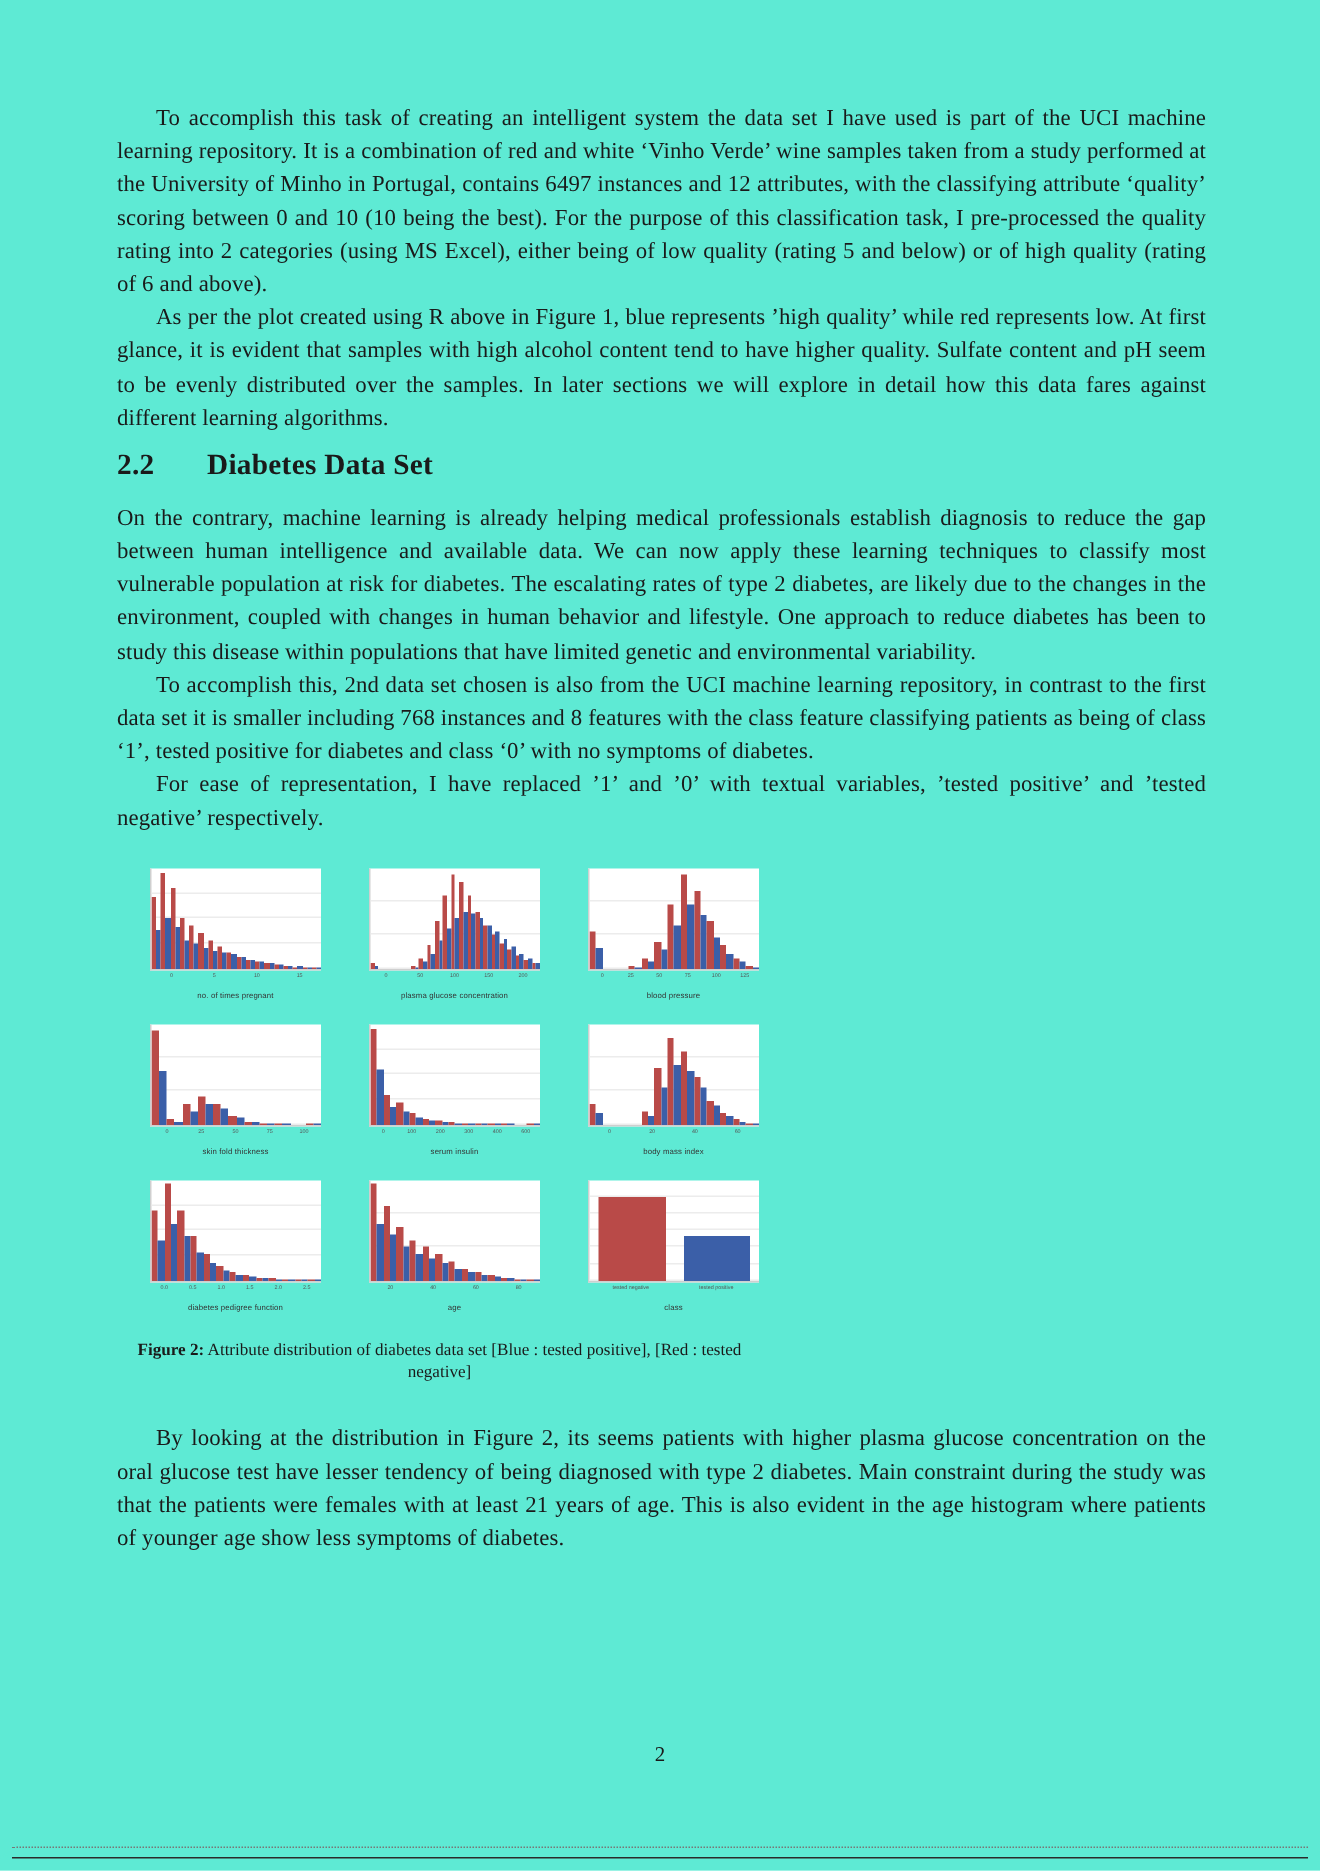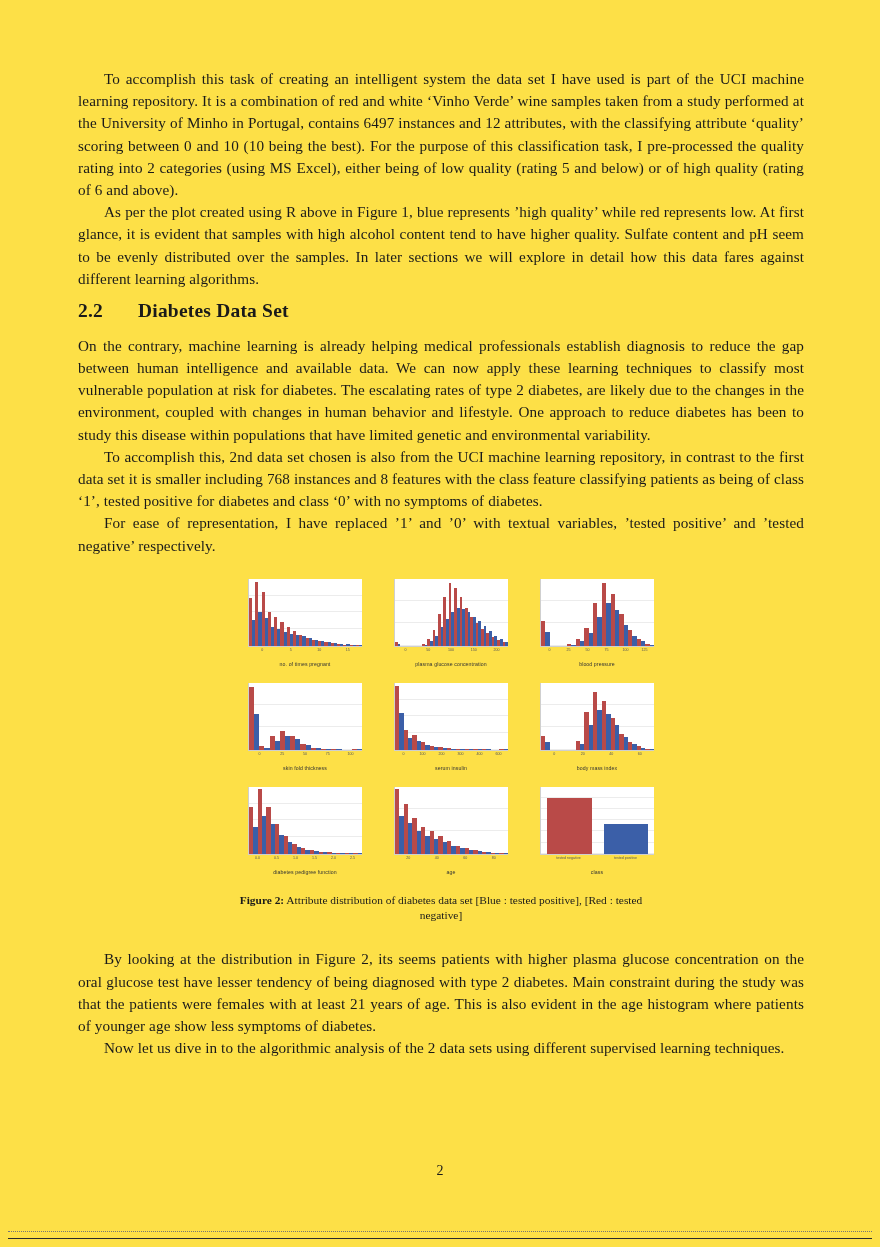--- a/index.html
+++ b/index.html
@@ -13,21 +13,21 @@
     position: relative;
     font-family: "Liberation Serif", serif;
     color: #1a1a1a;
     overflow: hidden;
   }
   .page {
     position: absolute;
     left: 0; top: 0;
     width: 880px;
     height: 1247px;
-    background: #fde047;
+    background: #5eead4;
   }
   .content {
     position: absolute;
     left: 78px;
     top: 68px;
     width: 726px;
   }
   p.para {
     margin: 0 0 0 0;
     font-size: 15.2px;
@@ -46,21 +46,20 @@
     letter-spacing: 0.2px;
   }
   h2.section .secnum {
     display: inline-block;
     width: 60px;
   }
   .figure-wrap {
     margin-top: 20px;
     width: 726px;
     display: flex;
-    justify-content: center;
   }
   .figure {
     width: 430px;
   }
   .grid {
     display: grid;
     grid-template-columns: repeat(3, 1fr);
     grid-template-rows: repeat(3, 92px);
     column-gap: 8px;
     row-gap: 12px;
@@ -575,20 +574,19 @@
           </div>
         <div class="caption">
           <span class="clabel">Figure 2:</span>
           <span>Attribute distribution of diabetes data set [Blue : tested positive], [Red : tested negative]</span>
         </div>
       </div>
     </div>
 
     <div class="after-fig">
       <p class="para">By looking at the distribution in Figure 2, its seems patients with higher plasma glucose concentration on the oral glucose test have lesser tendency of being diagnosed with type 2 diabetes. Main constraint during the study was that the patients were females with at least 21 years of age. This is also evident in the age histogram where patients of younger age show less symptoms of diabetes.</p>
-      <p class="para">Now let us dive in to the algorithmic analysis of the 2 data sets using different supervised learning techniques.</p>
     </div>
   </div>
 
   <div class="pagenum">2</div>
   <div class="footrule-dash"></div>
   <div class="footrule"></div>
 </div>
 
 </body></html>

